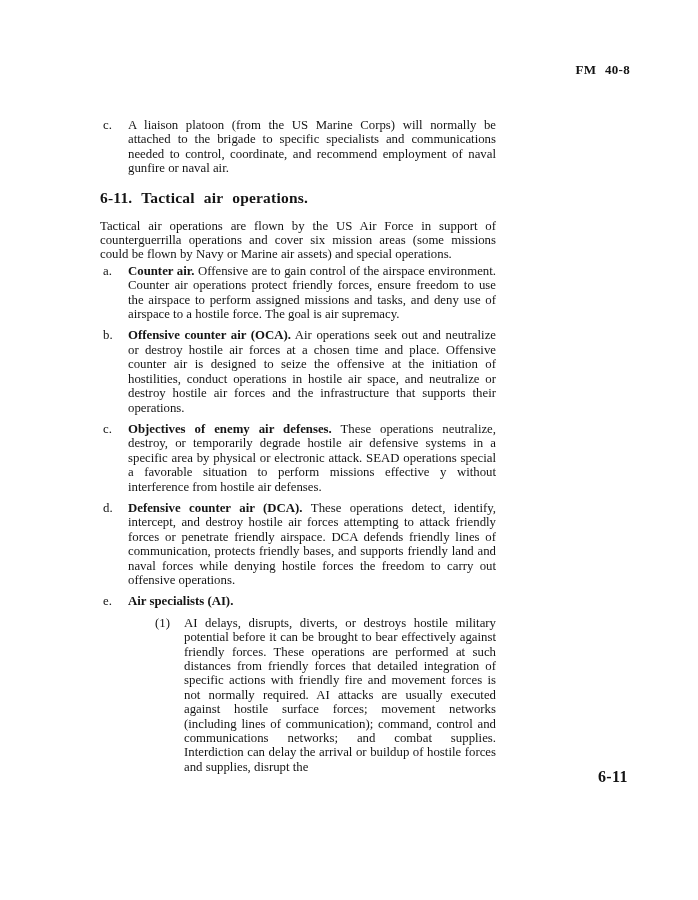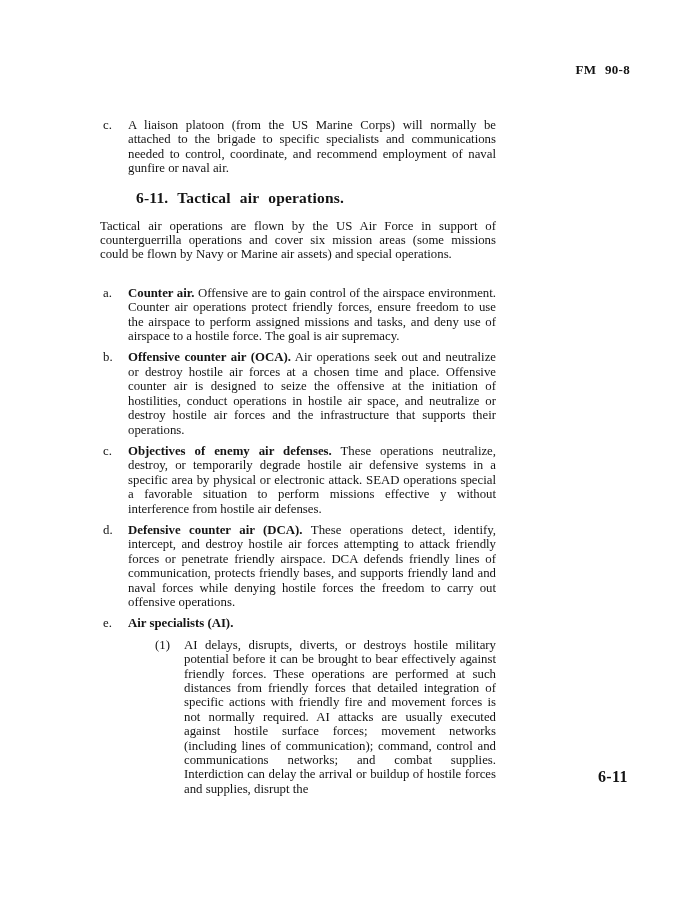--- a/index.html
+++ b/index.html
@@ -58,25 +58,24 @@
 
   .section-heading {
     font-size: 15.5px;
     line-height: 17px;
     font-weight: bold;
     text-align: left;
     word-spacing: 5px;
     letter-spacing: 0.2px;
     margin-top: 13px;
     margin-bottom: 13px;
-    margin-left: 36px;
   }
 
   .lead-paragraph {
-    margin-bottom: 24px;
+    margin-bottom: 2px;
   }
 
   .bold { font-weight: bold; }
 
   .sub-item {
     position: relative;
     padding-left: 84px;
     margin-bottom: 7px;
   }
   .sub-item-label {
@@ -84,21 +83,21 @@
     left: 55px;
     top: 0;
   }
 </style>
 </head>
 <body>
 
 <div class="page">
 
   <div class="doc-header">
-    <span>FM 90-8</span>
+    <span>FM 40-8</span>
   </div>
 
   <div class="page-body">
 
     <div class="item">
       <span class="item-label">c.</span>
       <div class="item-text">A liaison platoon (from the US Marine Corps) will normally be attached to the brigade to specific specialists and communications needed to control, coordinate, and recommend employment of naval gunfire or naval air.</div>
     </div>
 
     <h2 class="section-heading">6-11. Tactical air operations.</h2>

